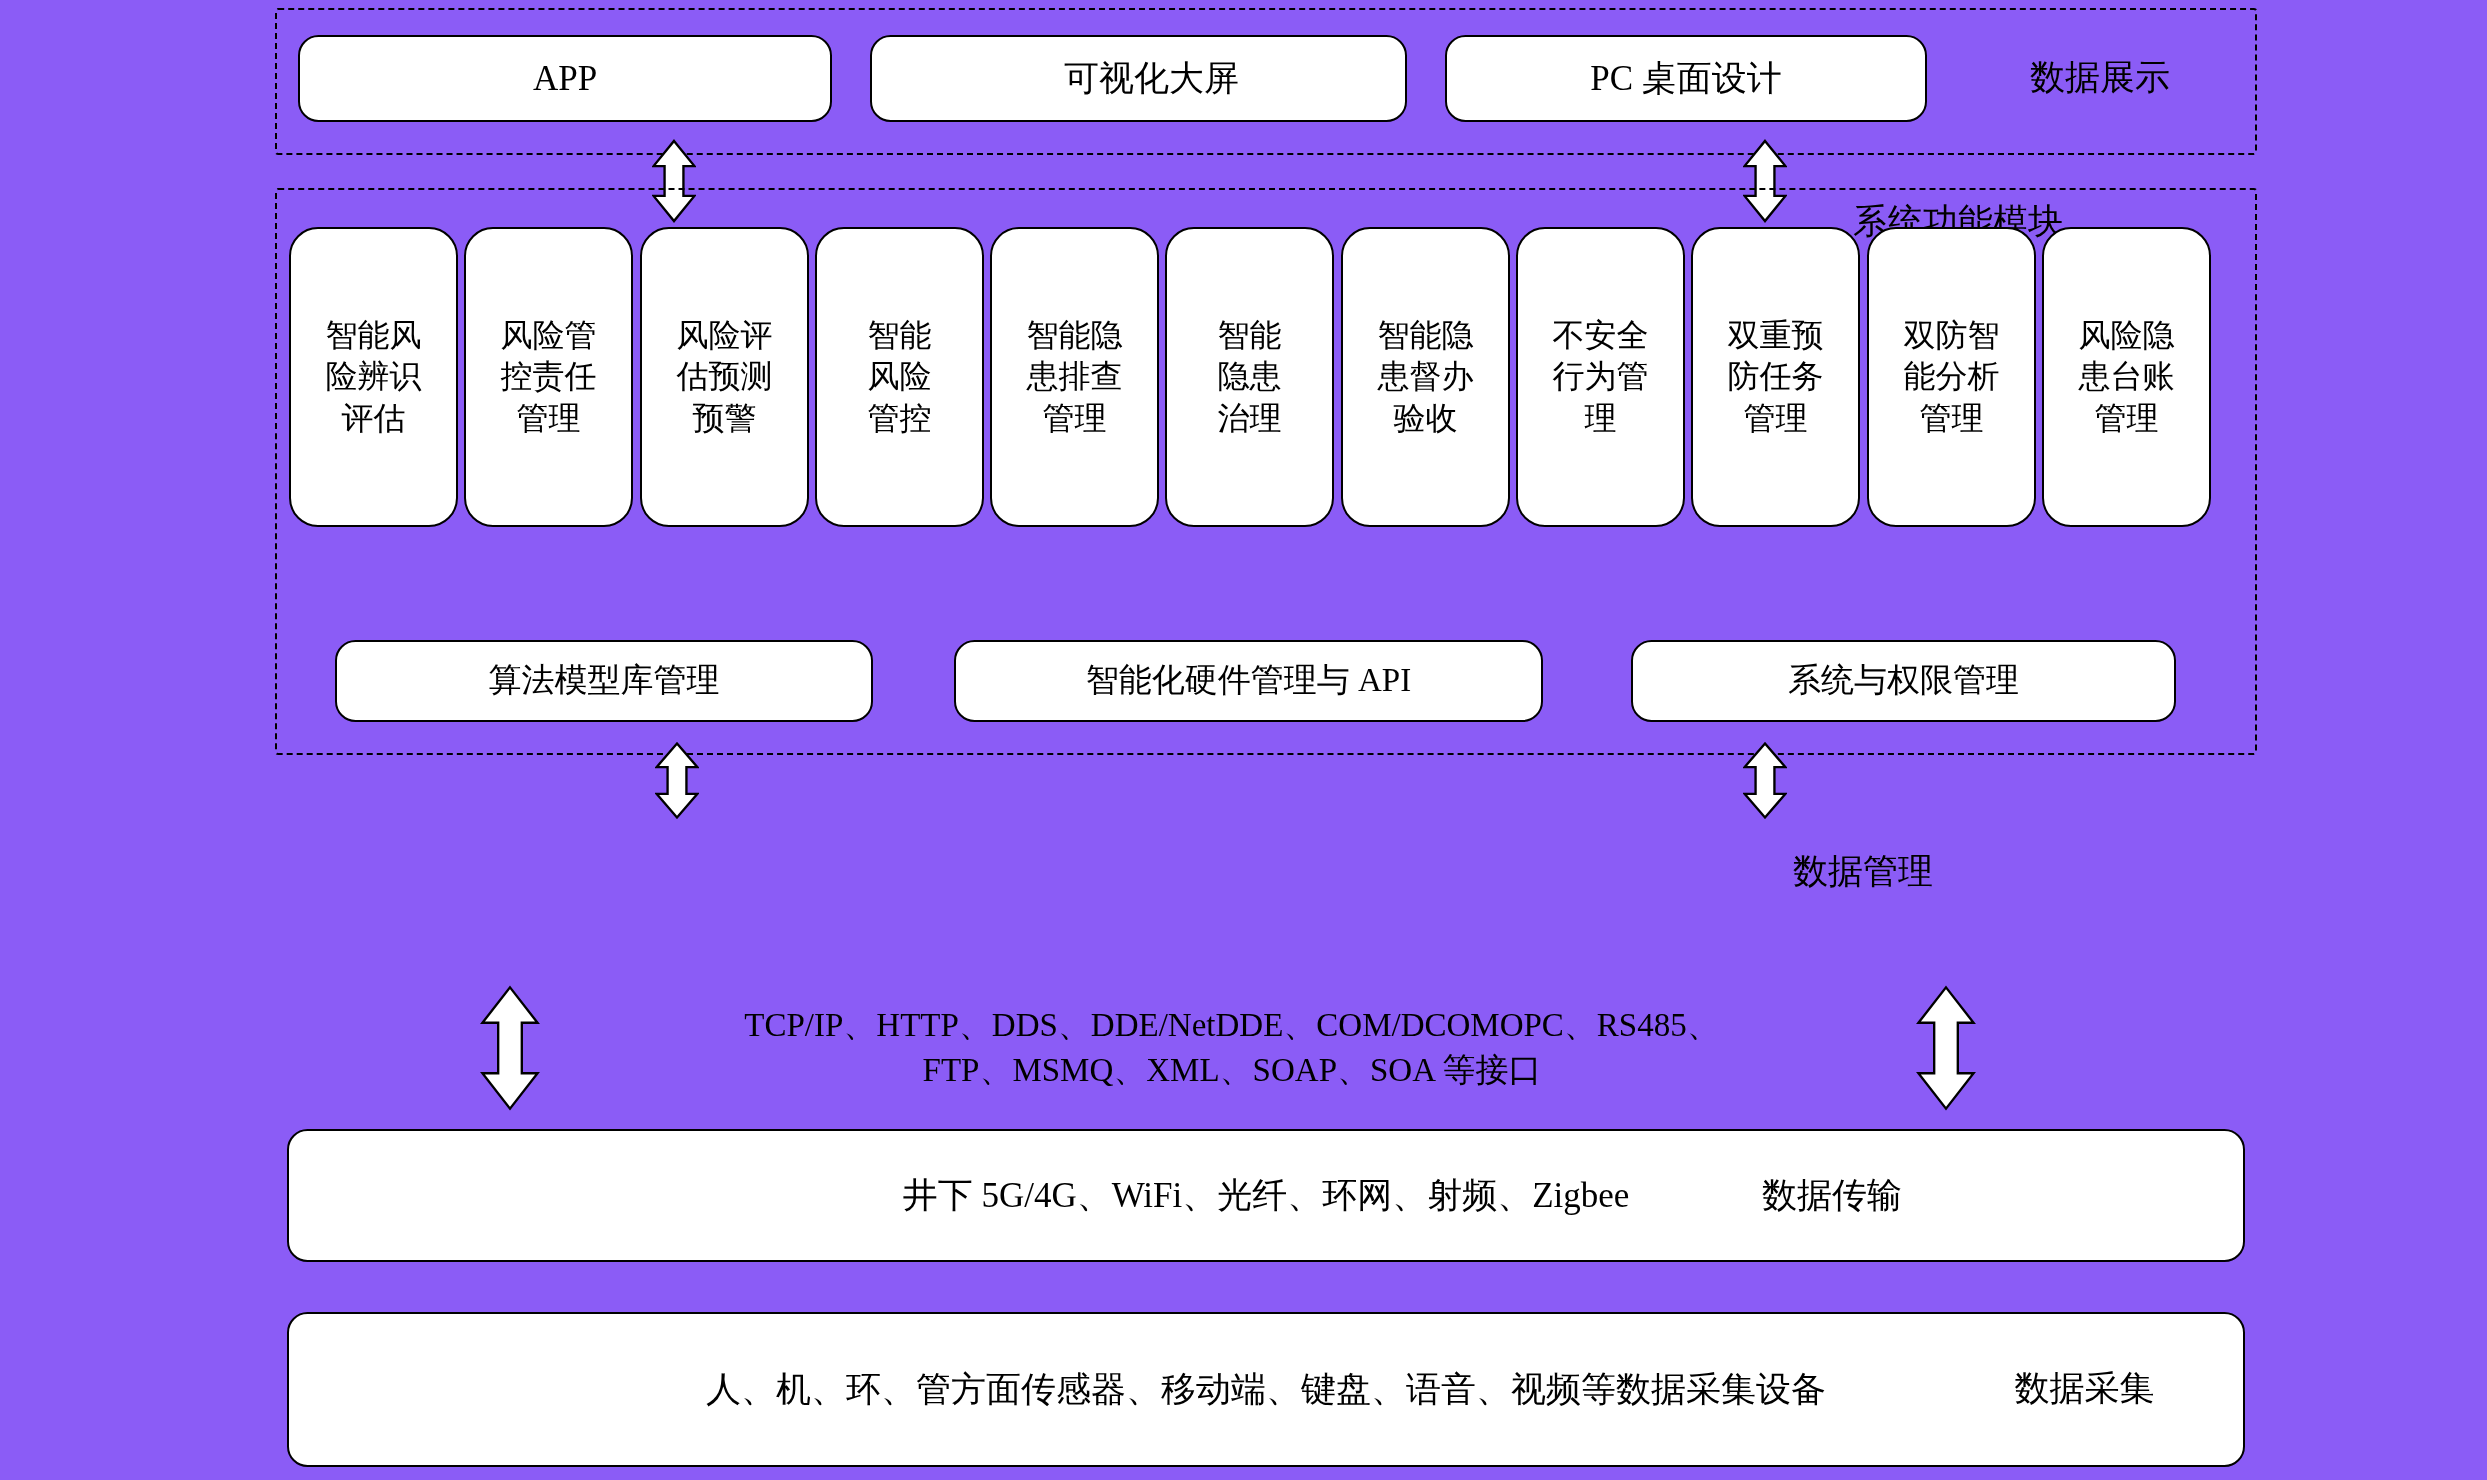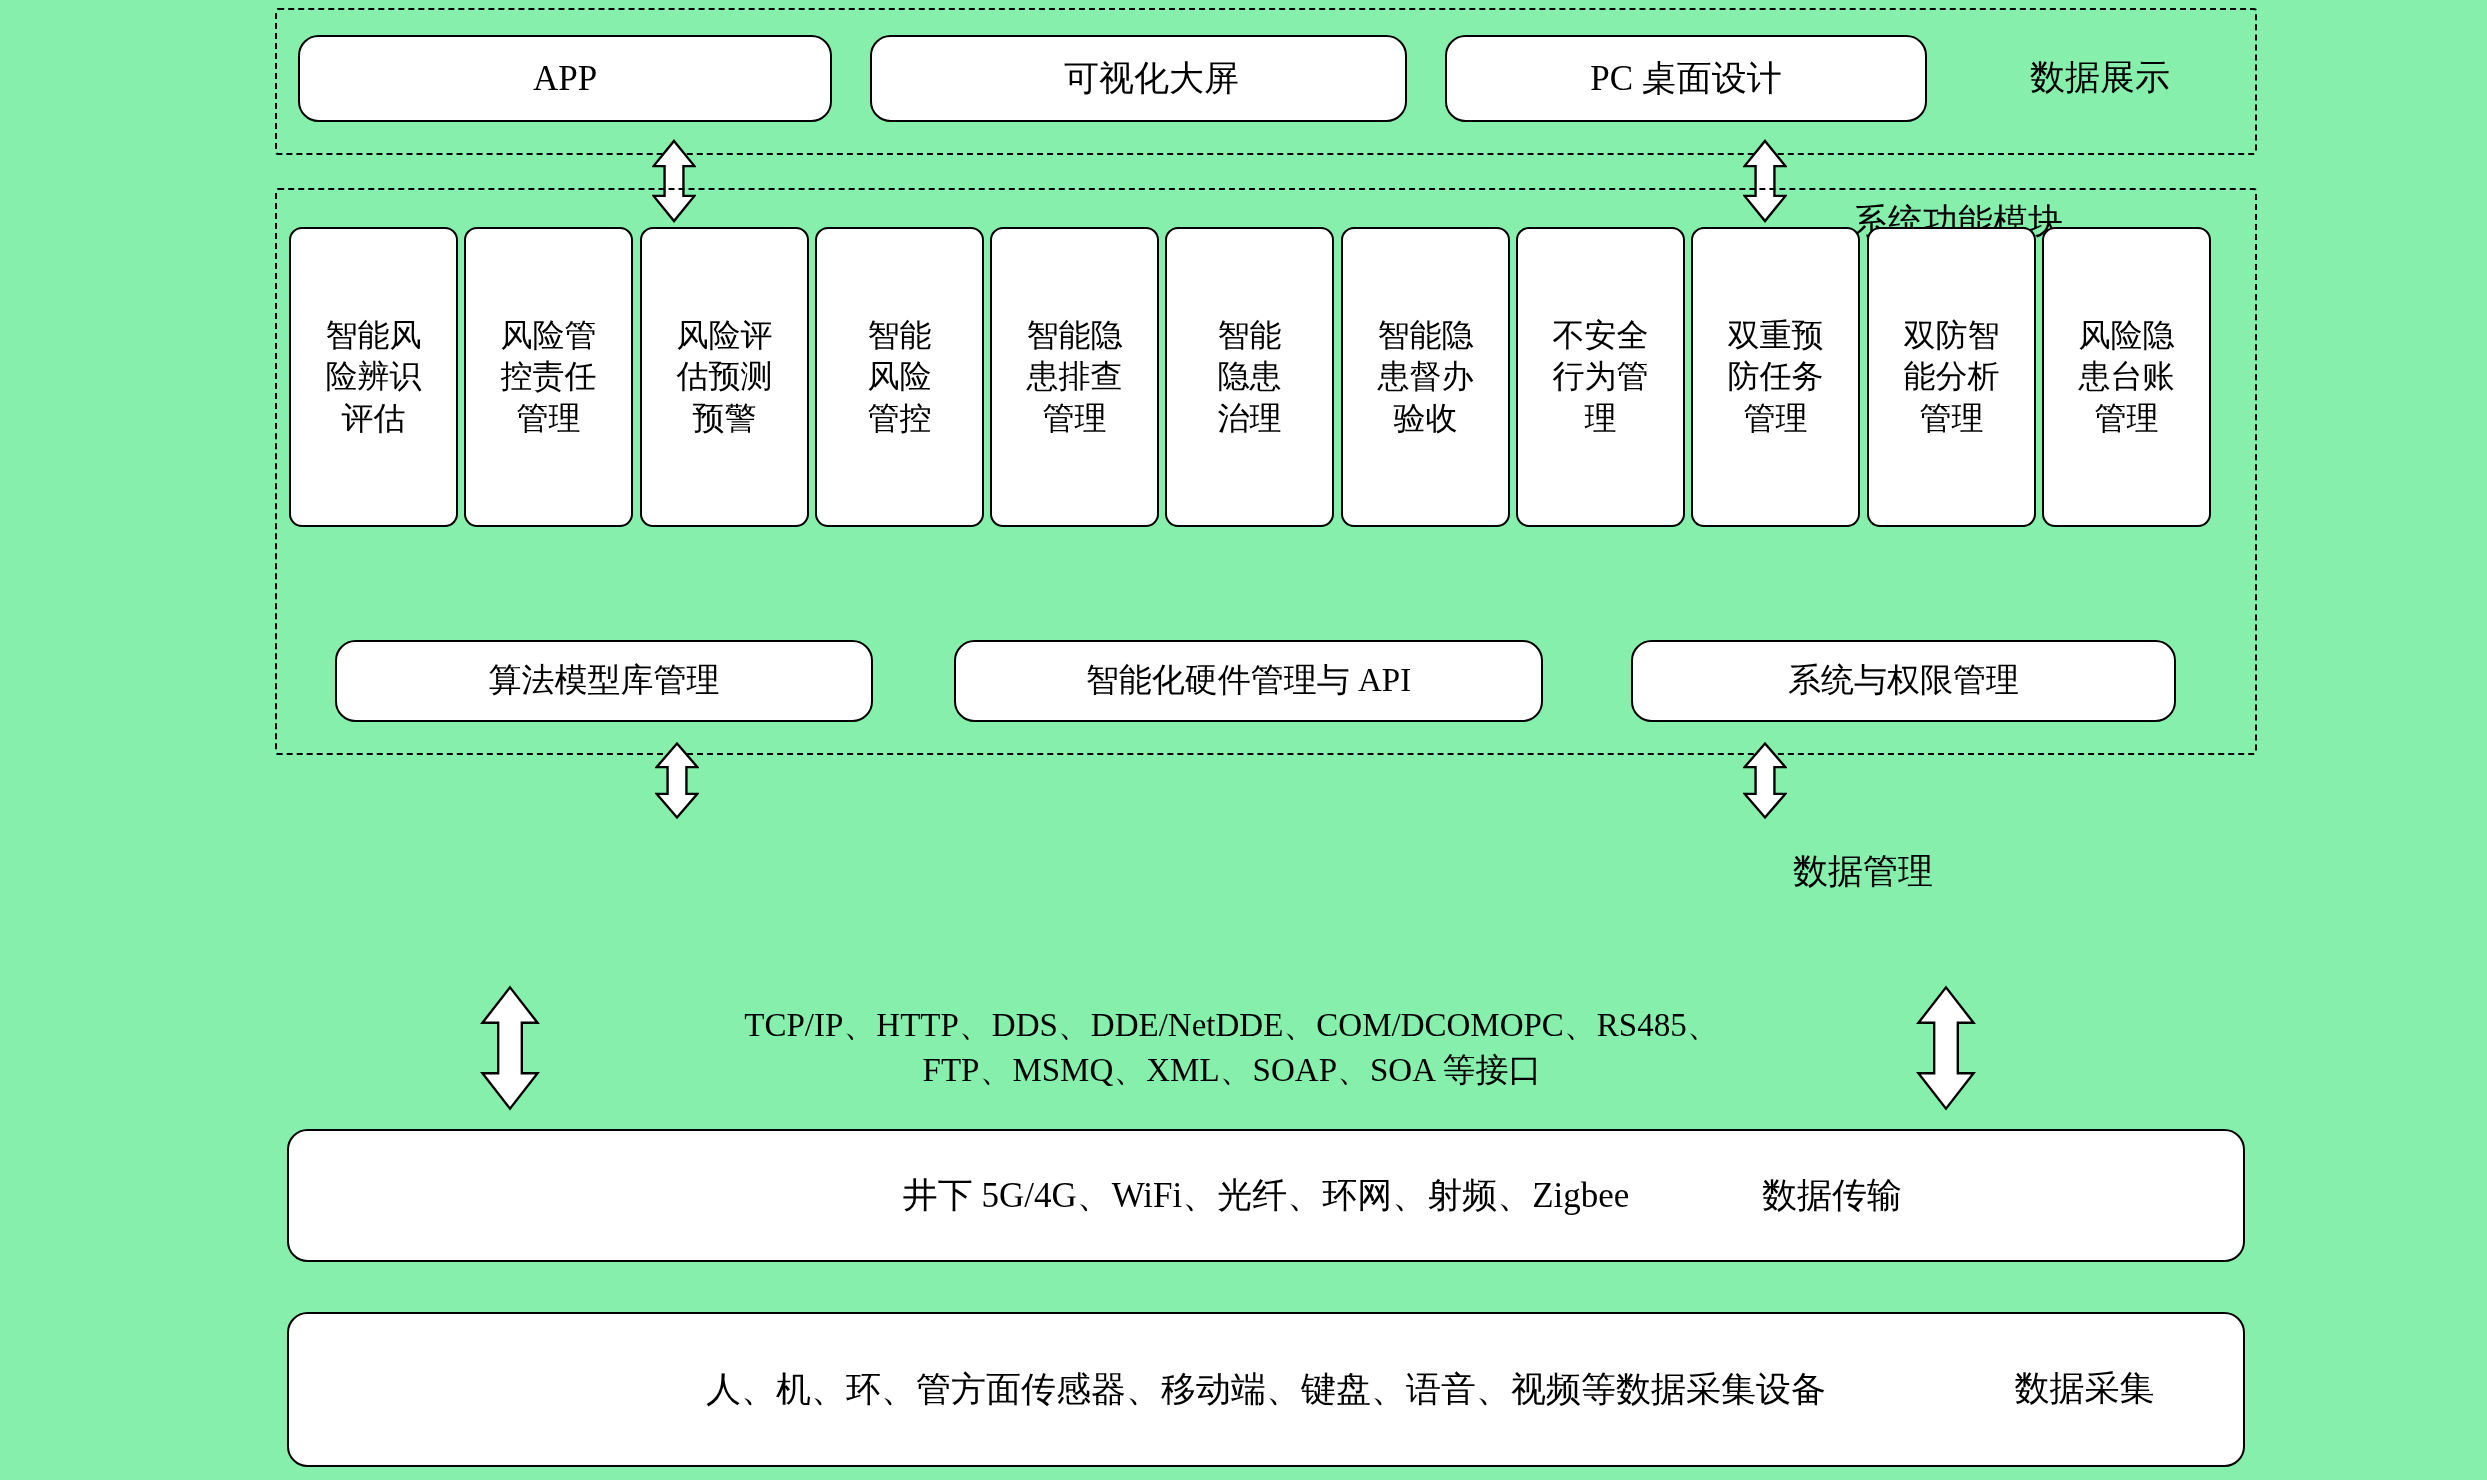--- a/index.html
+++ b/index.html
@@ -8,21 +8,21 @@
     background: #ffffff;
   }
   body {
     font-family: "Liberation Serif", "DejaVu Serif", serif;
     color: #000;
   }
   #page {
     position: relative;
     width: 2487px;
     height: 1480px;
-    background: #86efac;
+    background: #8b5cf6;
     overflow: hidden;
   }
 
   
   .dashed-band {
     position: absolute;
     border: 2.4px dashed #000;
     border-radius: 3.2px;
     box-sizing: border-box;
   }
@@ -51,21 +51,21 @@
   
   .t-44 { font-size: 35px; }
   .t-42 { font-size: 33px; }
 
   
   .mod-card {
     position: absolute;
     top: 227px;
     height: 300px;
     border: 2.4px solid #000;
-    border-radius: 13px;
+    border-radius: 29px;
     box-sizing: border-box;
     background: #fff;
     display: flex;
     align-items: center;
     justify-content: center;
     padding: 0 4.7px;
     text-align: center;
     font-size: 32px;
     line-height: 1.3;
     white-space: pre-line;

